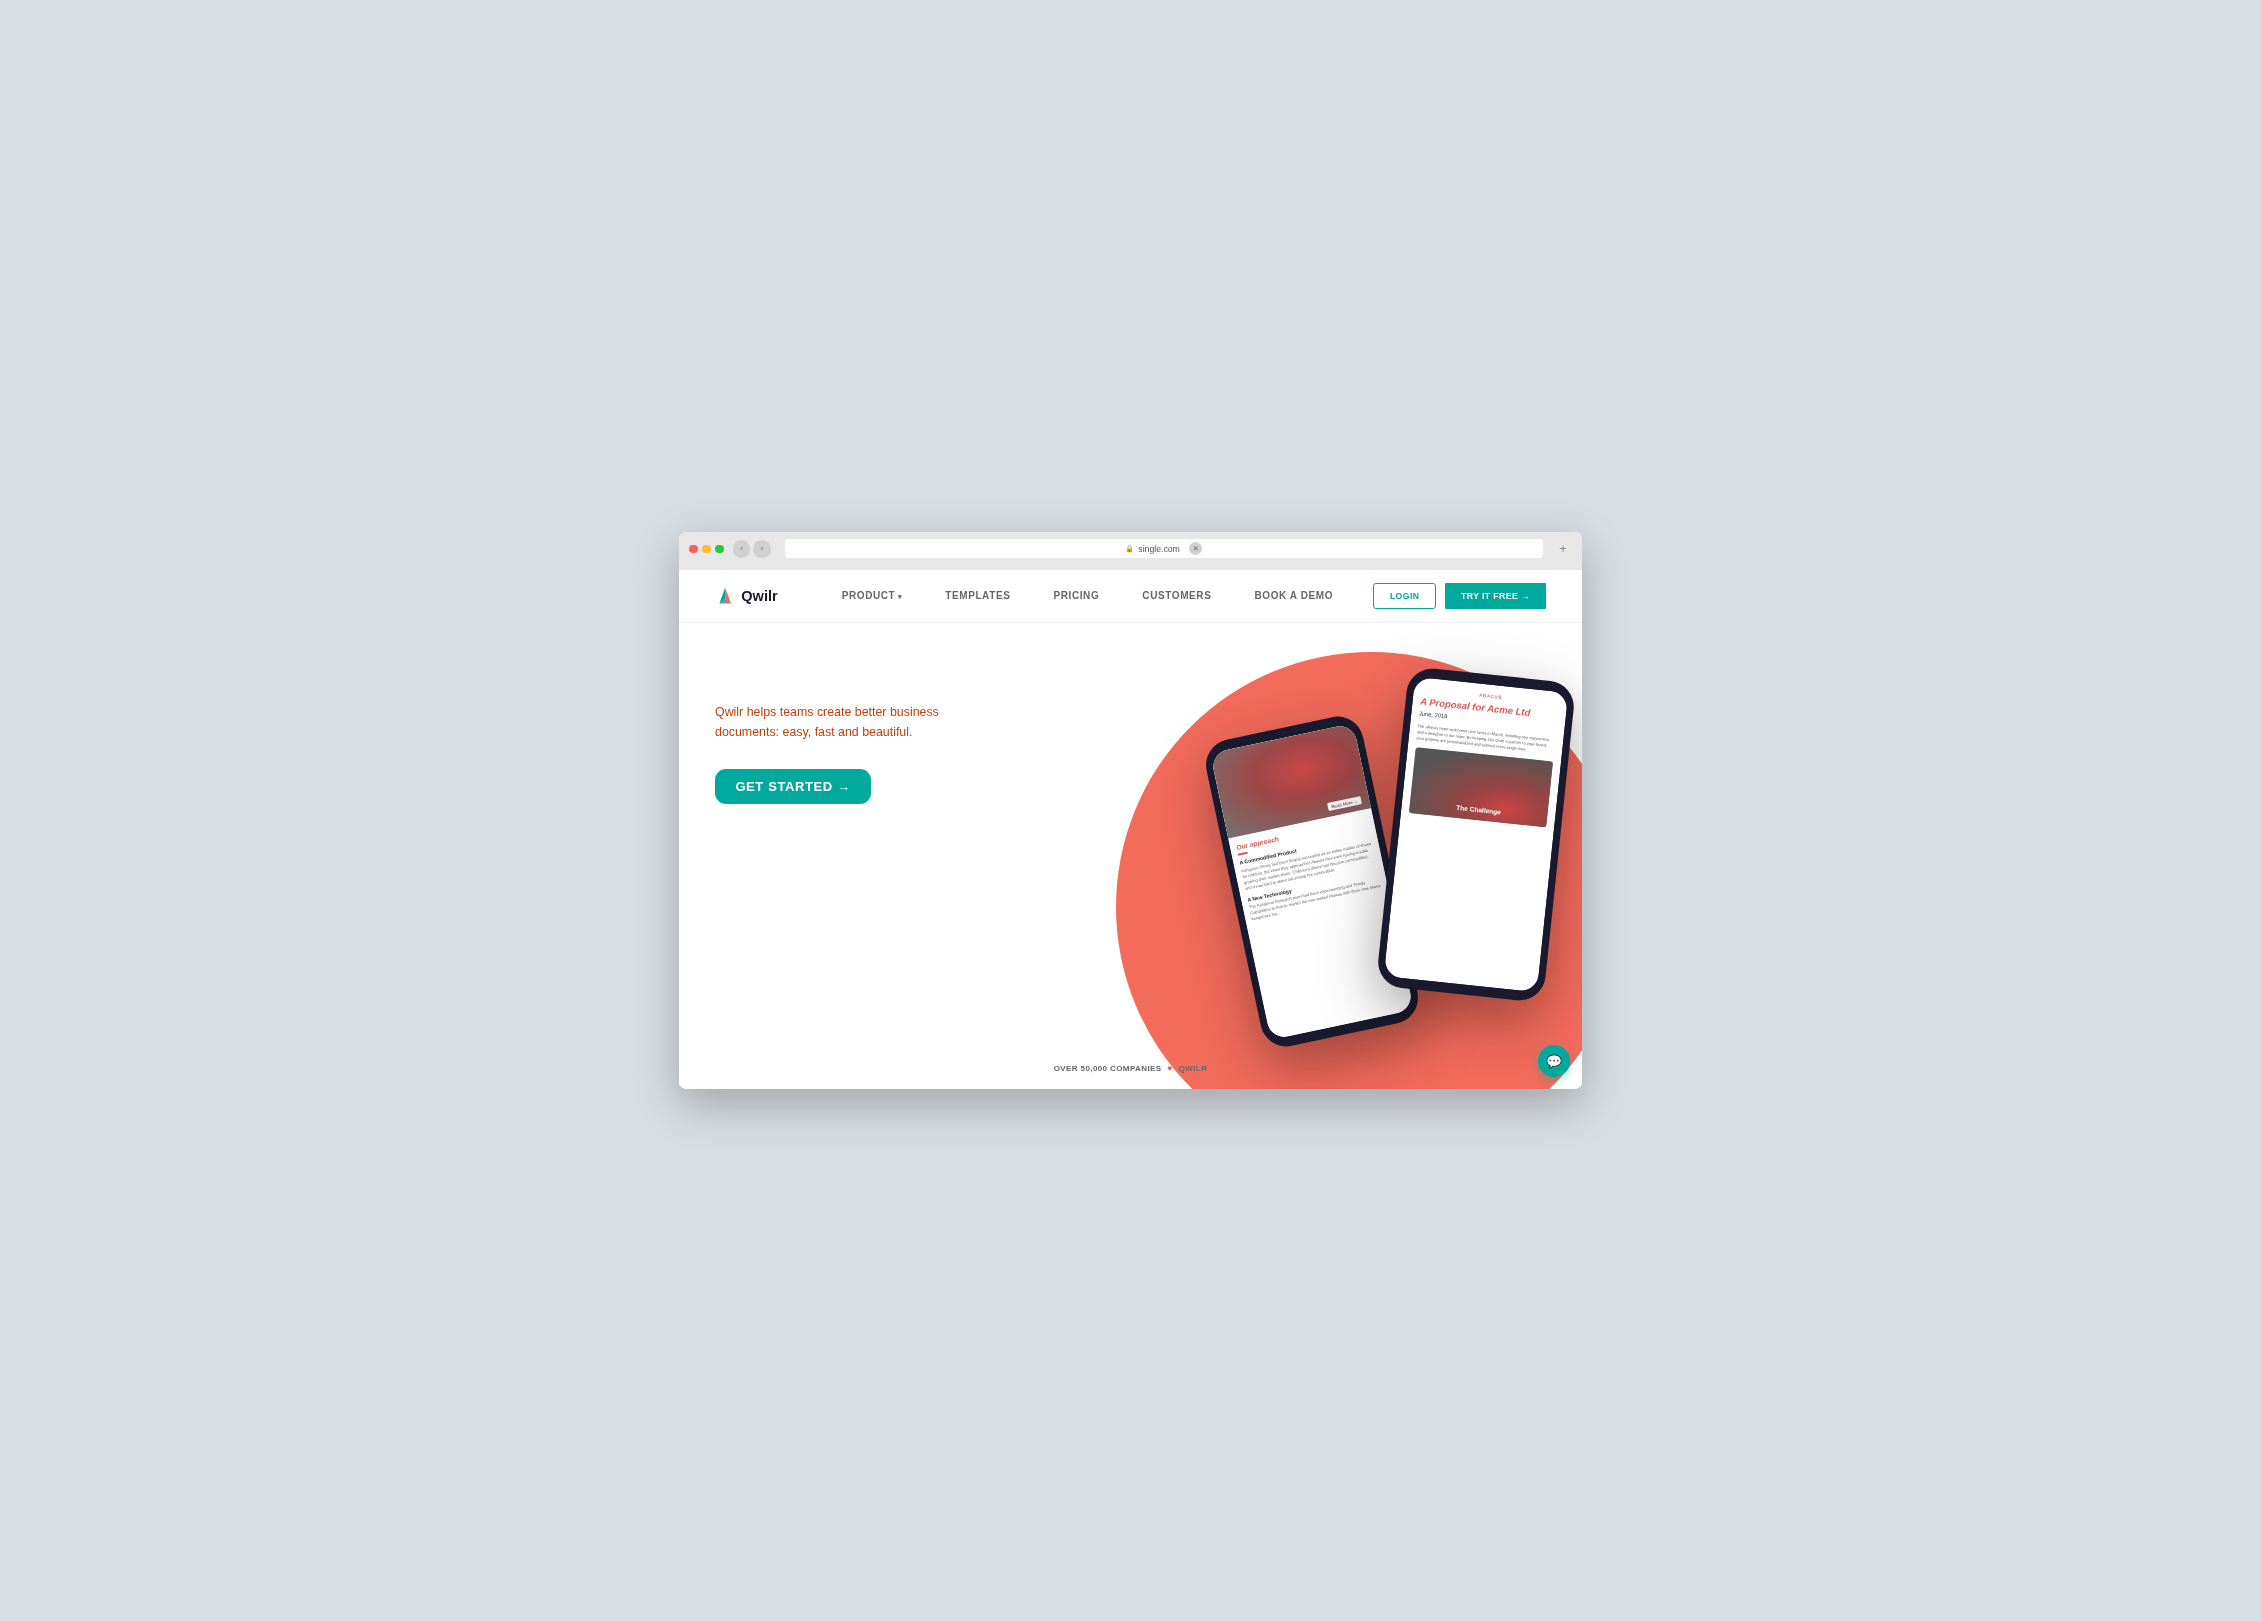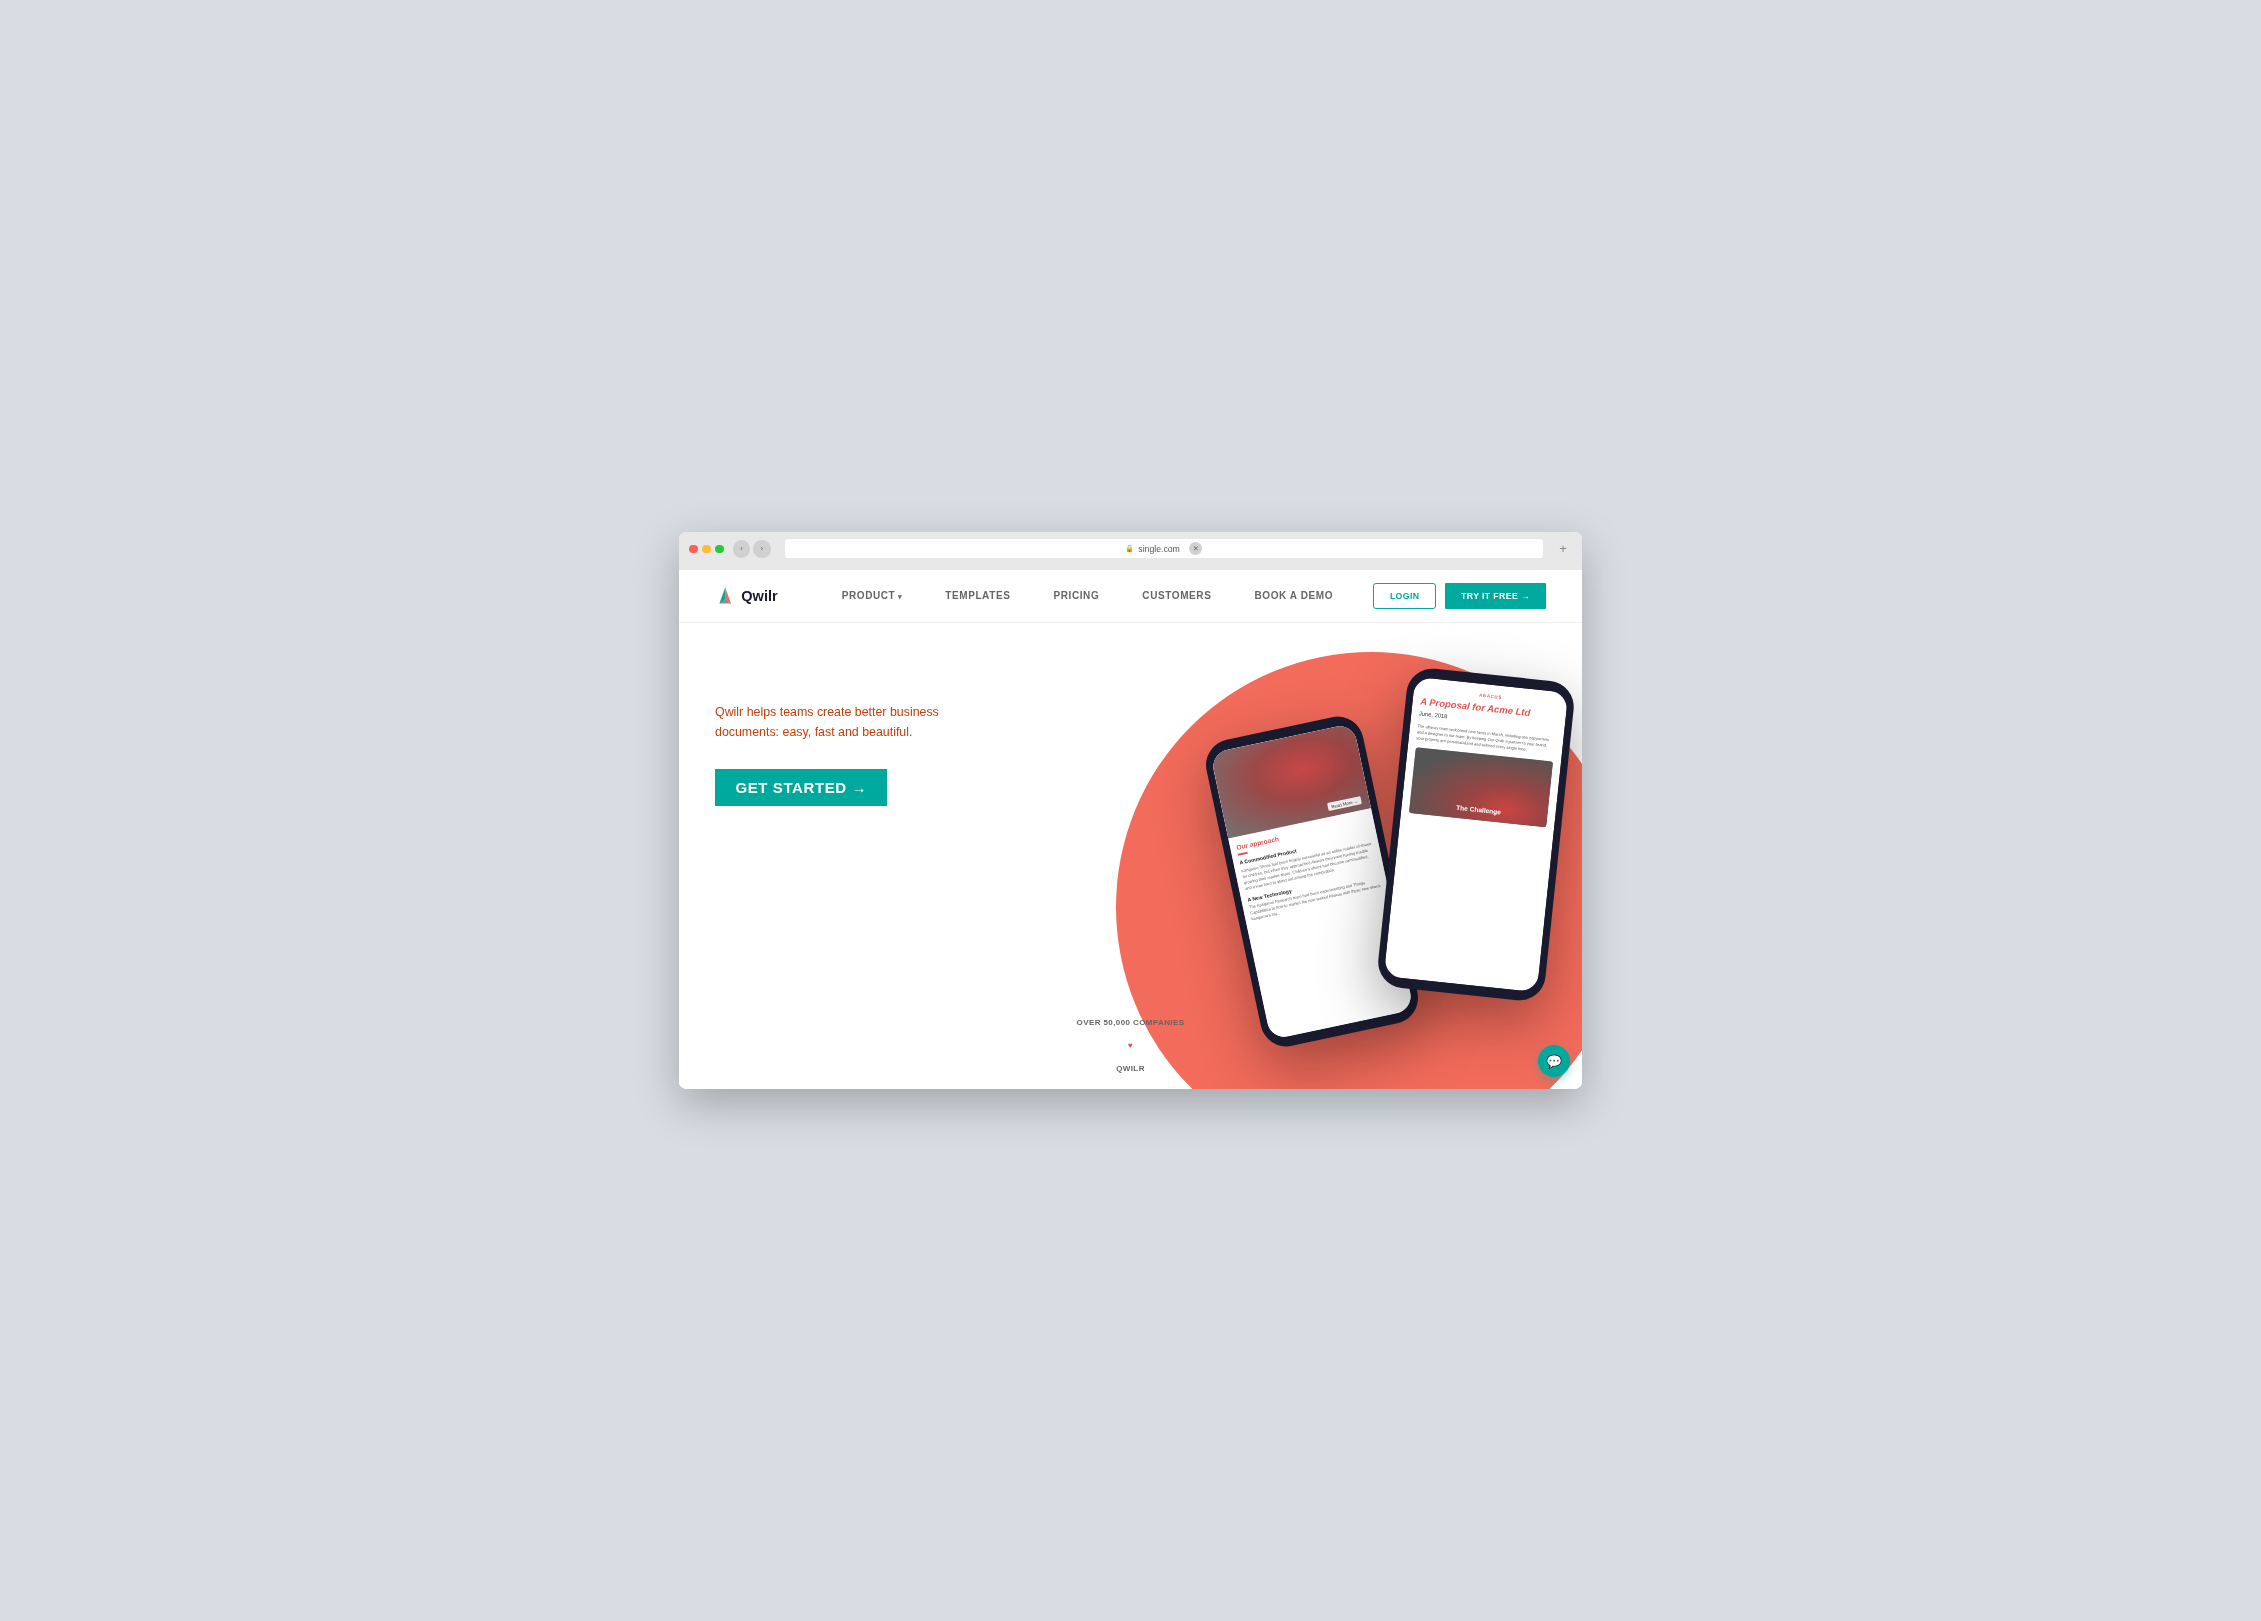--- a/index.html
+++ b/index.html
@@ -244,27 +244,27 @@
 
     .hero-subtitle {
       font-size: 12.4px;
       color: #c2410c;
       line-height: 1.6;
       margin-bottom: 26px;
       max-width: 291px;
     }
 
     .btn-get-started {
-      font-size: 15px;
+      font-size: 13px;
       font-weight: 700;
       color: #fff;
       background: #00a99d;
       border: none;
       padding: 10.2px 20.4px;
-      border-radius: 0;
+      border-radius: 11px;
       cursor: pointer;
       text-transform: uppercase;
       letter-spacing: 0.6px;
       display: inline-flex;
       align-items: flex-end;
       gap: 5.8px;
     }
 
     
     .phones-container {
@@ -457,27 +457,26 @@
 
     
     .hero-bottom {
       position: absolute;
       bottom: 16px;
       left: 50%;
       transform: translateX(-50%);
       z-index: 3;
       display: flex;
       align-items: center;
-      gap: 14px;
+      gap: 6px;
       font-size: 8px;
       font-weight: 600;
       color: #666;
       letter-spacing: 0.4px;
       white-space: nowrap;
-      flex-direction: column;
     }
 
     .heart-icon {
       color: #e05555;
     }
 
     
     .chat-widget {
       position: absolute;
       bottom: 11.7px;

